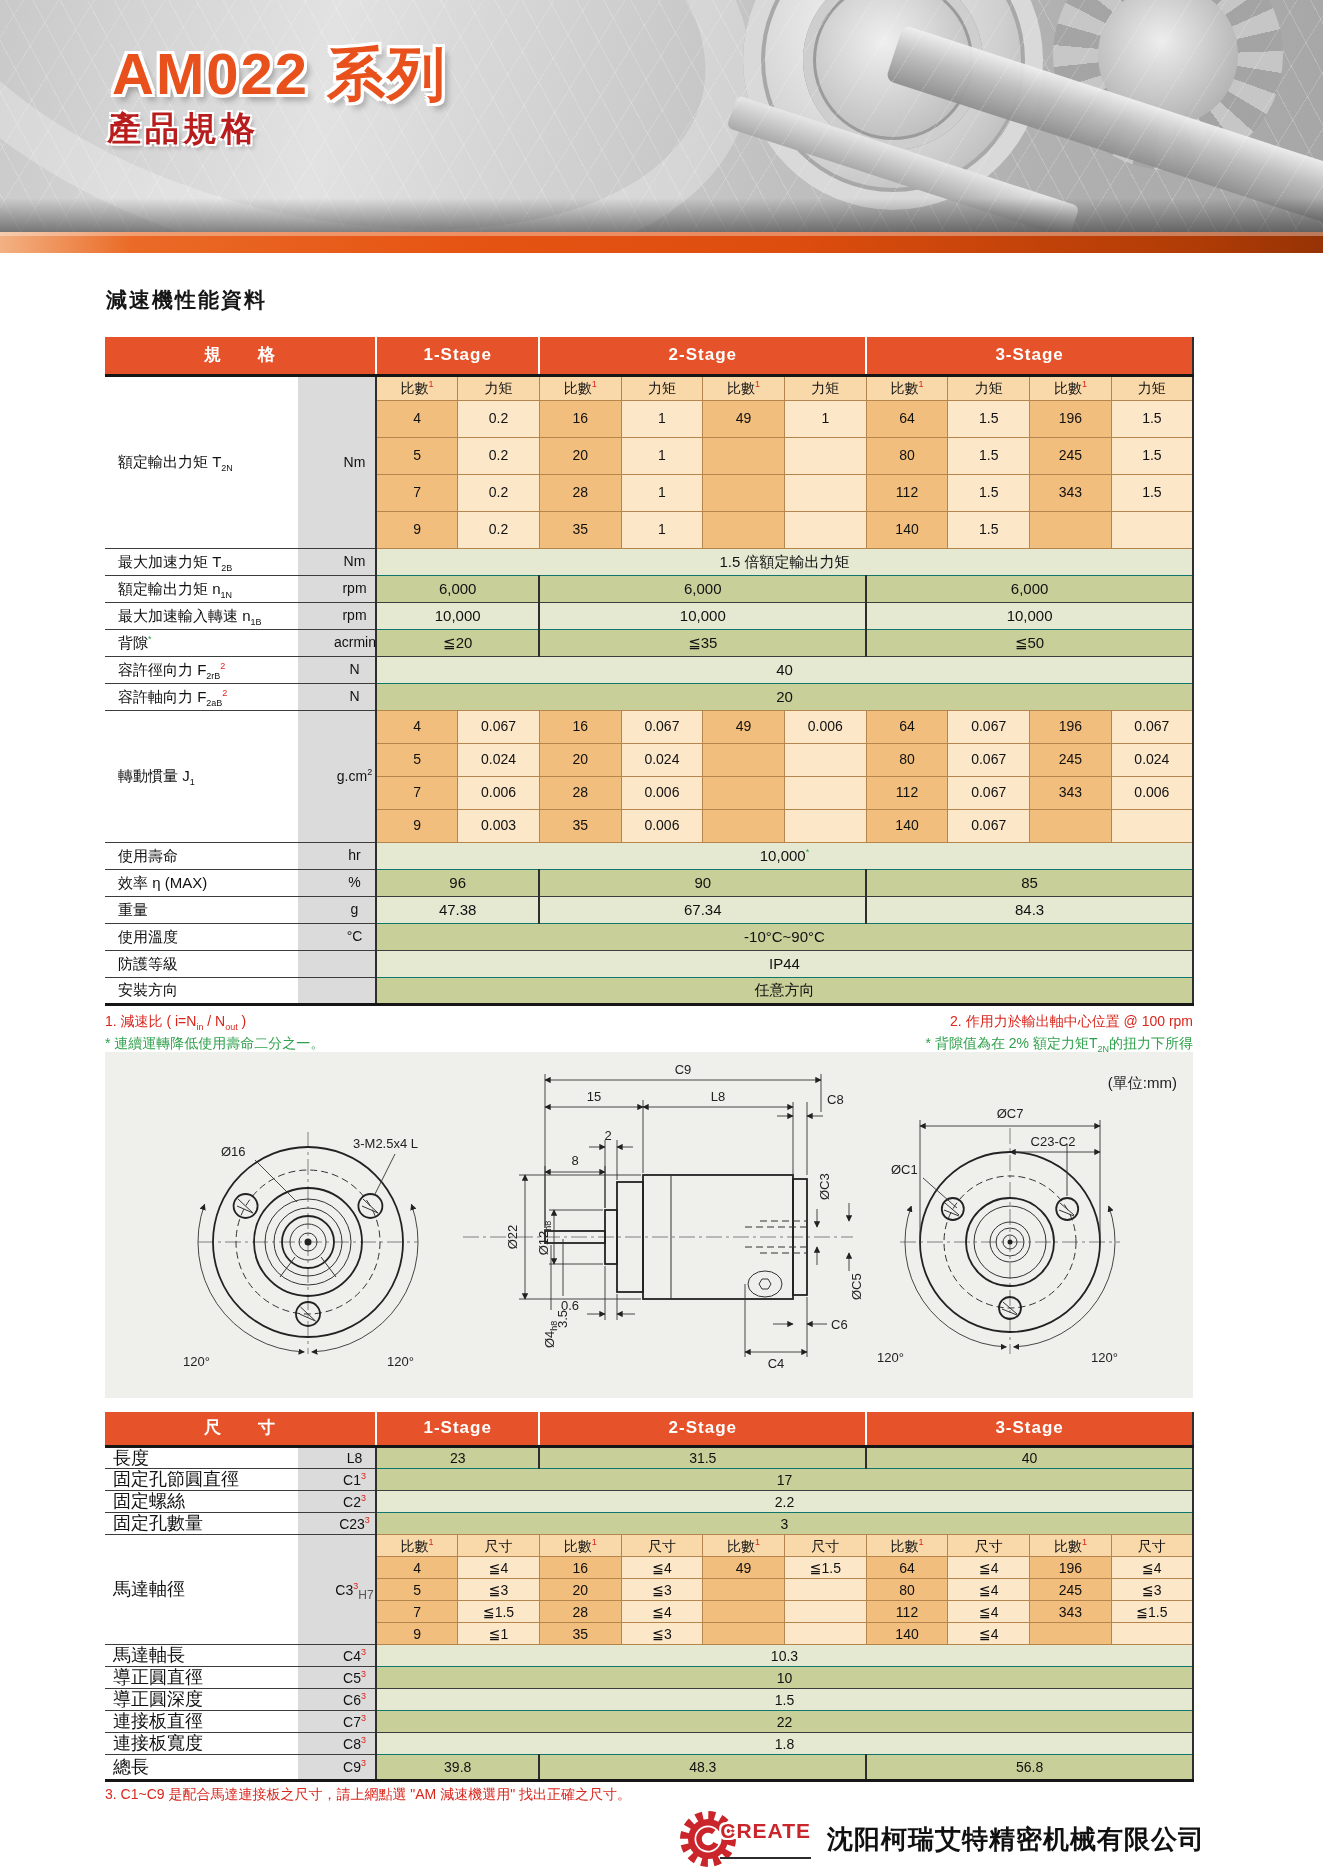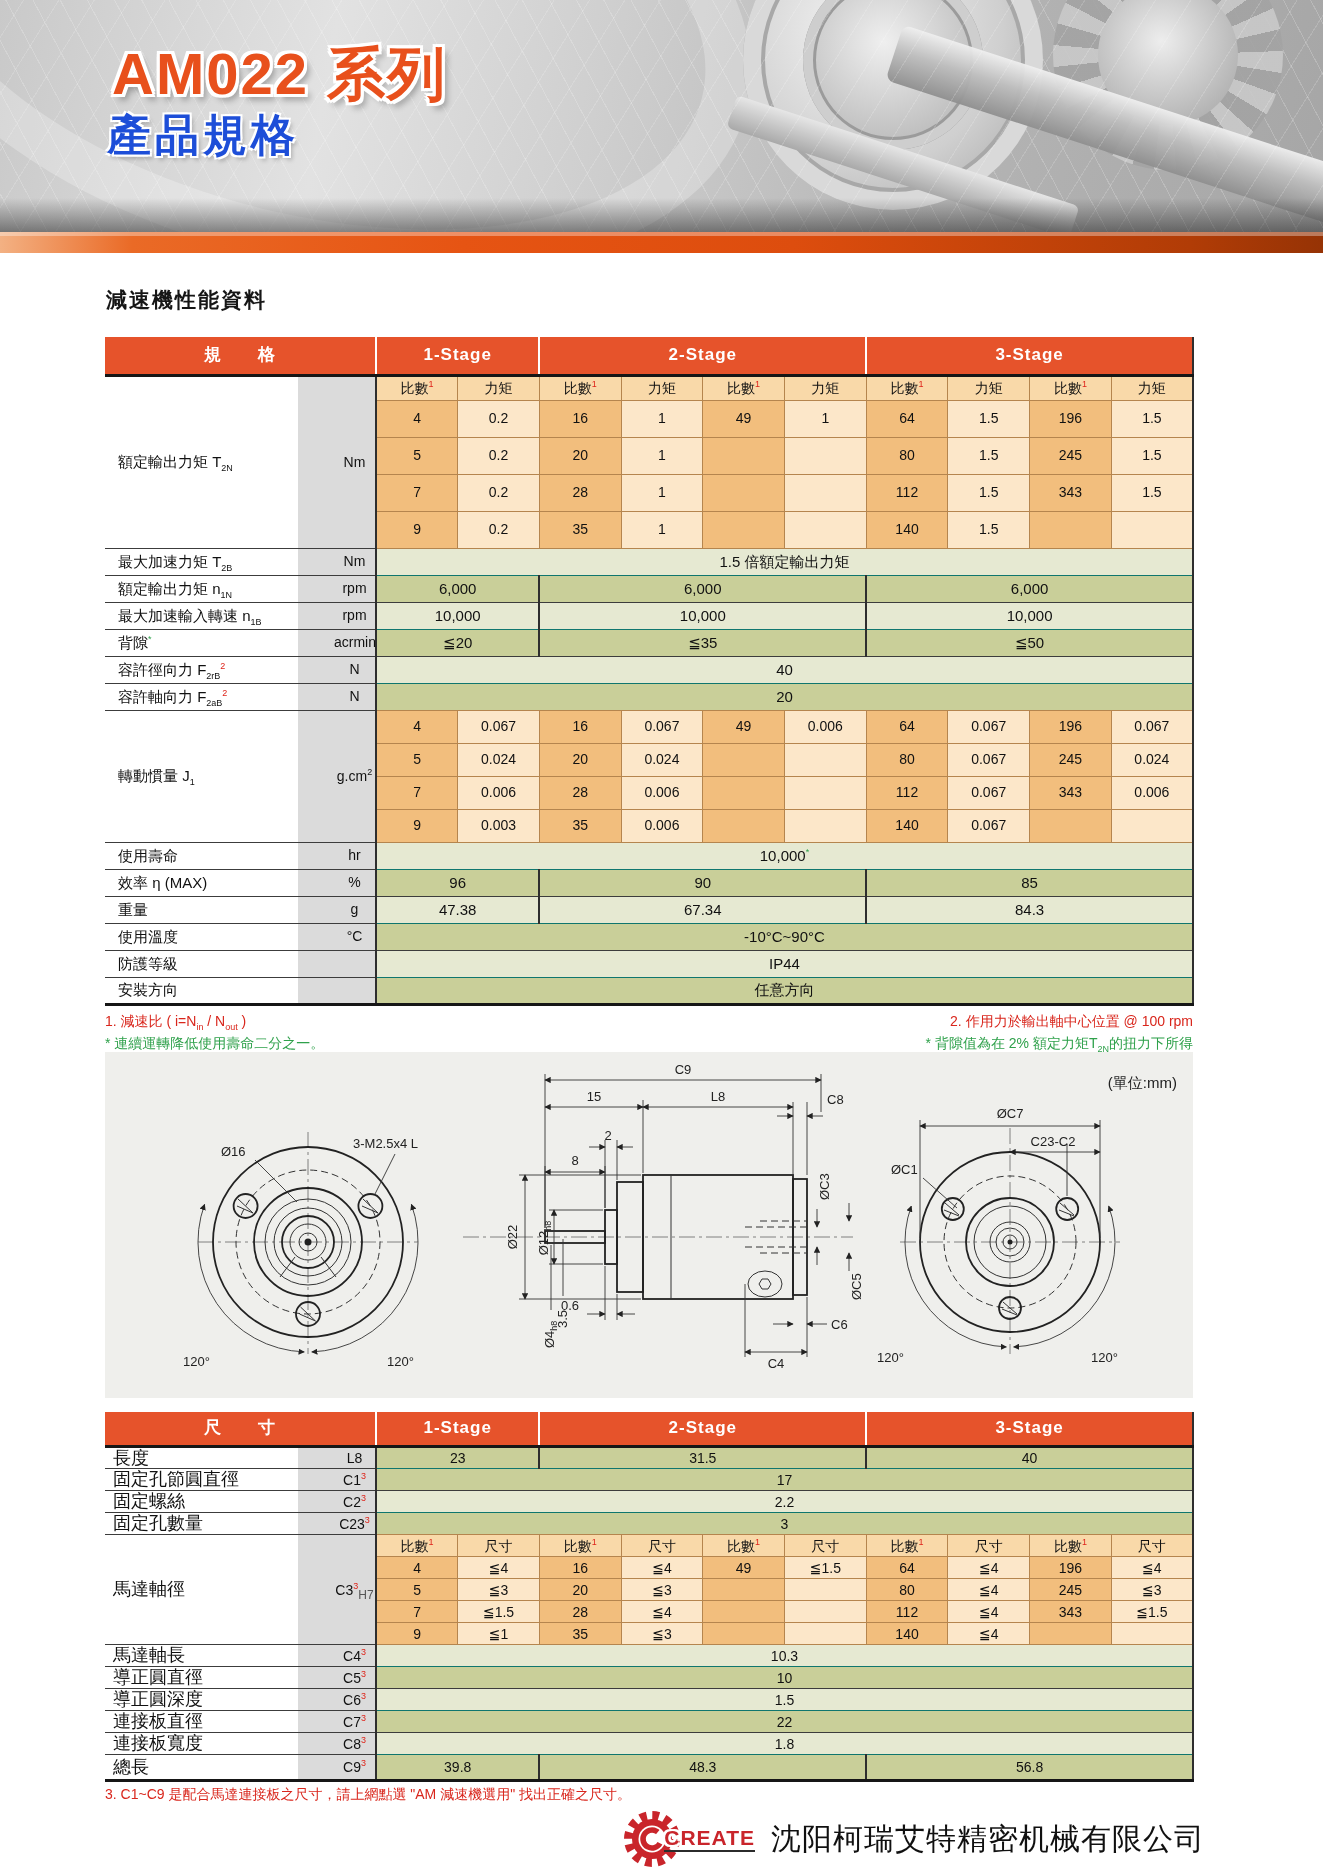--- a/index.html
+++ b/index.html
@@ -22,21 +22,21 @@
   .b3{right:40px;top:-60px;width:230px;height:230px;background:repeating-conic-gradient(#c9c9c9 0 11deg,#a3a3a3 11deg 22deg);opacity:.9;}
   .b3i{right:85px;top:-15px;width:140px;height:140px;background:radial-gradient(circle at 45% 40%,#ededed,#b3b3b3 75%);}
   .shaft{position:absolute;right:-30px;top:96px;width:470px;height:58px;transform:rotate(18deg);
          background:linear-gradient(#efefef,#bdbdbd 45%,#8f8f8f);border-radius:8px;opacity:.95;}
   .shaft2{position:absolute;right:240px;top:150px;width:360px;height:34px;transform:rotate(18deg);
           background:linear-gradient(#e6e6e6,#a9a9a9);border-radius:6px;}
   .banner::after{content:"";position:absolute;left:0;right:0;bottom:0;height:34px;
                  background:linear-gradient(transparent,rgba(30,30,30,.5));}
   .title-series{position:absolute;left:112px;top:36px;font-size:58px;font-weight:bold;letter-spacing:2px;color:#e8501c;
     text-shadow:-3px -3px 0 #fff,3px -3px 0 #fff,-3px 3px 0 #fff,3px 3px 0 #fff,0 -3px 0 #fff,0 3px 0 #fff,-3px 0 0 #fff,3px 0 0 #fff,5px 6px 6px rgba(0,0,0,.3);z-index:5;}
-  .title-sub{position:absolute;left:107px;top:106px;font-size:44px;font-weight:bold;letter-spacing:4px;color:#1d4ed8;
+  .title-sub{position:absolute;left:107px;top:106px;font-size:34px;font-weight:bold;letter-spacing:4px;color:#b91c1c;
     text-shadow:-2px -2px 0 #fff,2px -2px 0 #fff,-2px 2px 0 #fff,2px 2px 0 #fff,3px 4px 4px rgba(0,0,0,.25);z-index:5;}
   .orange-bar{position:absolute;left:0;top:232px;width:1323px;height:21px;
     background:linear-gradient(90deg,#f3b183,#ea6a26 10%,#e65413 35%,#dd4d0e 60%,#b13c06 90%,#963305);}
   .orange-bar::before{content:"";position:absolute;left:0;top:0;right:0;height:4px;background:rgba(255,255,255,.35);}
 
   
   .sec-title{position:absolute;left:106px;top:286px;font-size:21px;font-weight:bold;letter-spacing:2px;color:#161616;}
 
   
   .spec-table{position:absolute;left:105px;border-collapse:collapse;table-layout:fixed;width:1088px;
@@ -79,23 +79,23 @@
   svg .big{font-size:15px;}
   .thin{stroke:#333;stroke-width:1;fill:none;}
   .med{stroke:#222;stroke-width:1.8;fill:none;}
   .dim{stroke:#333;stroke-width:.9;fill:none;}
   .cl{stroke:#666;stroke-width:.8;fill:none;stroke-dasharray:16 4 3 4;}
   .dsh{stroke:#333;stroke-width:1;fill:none;stroke-dasharray:7 4;}
 
   
   .footer{position:absolute;right:118px;top:1806px;display:flex;align-items:center;}
   .brand{font-size:21px;font-weight:bold;color:#c9252b;letter-spacing:1px;margin-left:-24px;
-         border-bottom:2px solid #2b2b2b;padding-bottom:0;
+         border-bottom:2px solid #2b2b2b;padding-bottom:14px;
          text-shadow:-2px -2px 0 #fff,2px -2px 0 #fff,-2px 2px 0 #fff,2px 2px 0 #fff;}
-  .company{font-size:30px;font-weight:normal;color:#101010;margin-left:16px;letter-spacing:1px;}
+  .company{font-size:26px;font-weight:bold;color:#101010;margin-left:16px;letter-spacing:1px;}
 </style>
 </head>
 <body>
 
 <div class="page">
 
   <div class="banner">
     <div class="mesh1"></div>
     <div class="swoosh"></div>
     <div class="machine">

